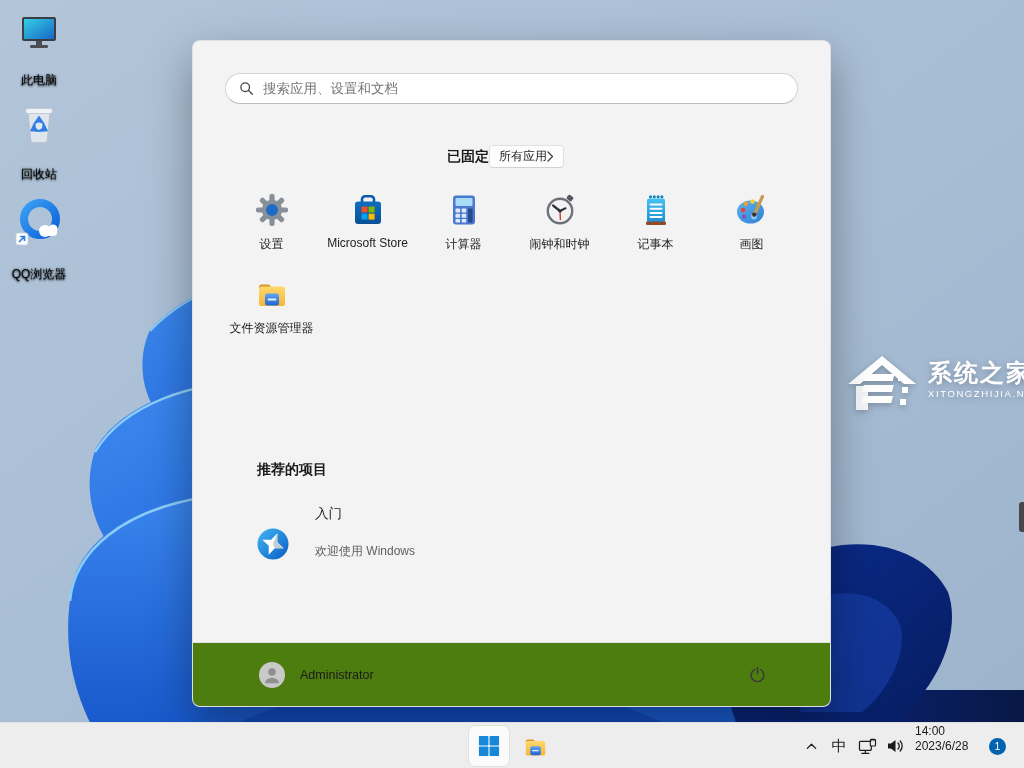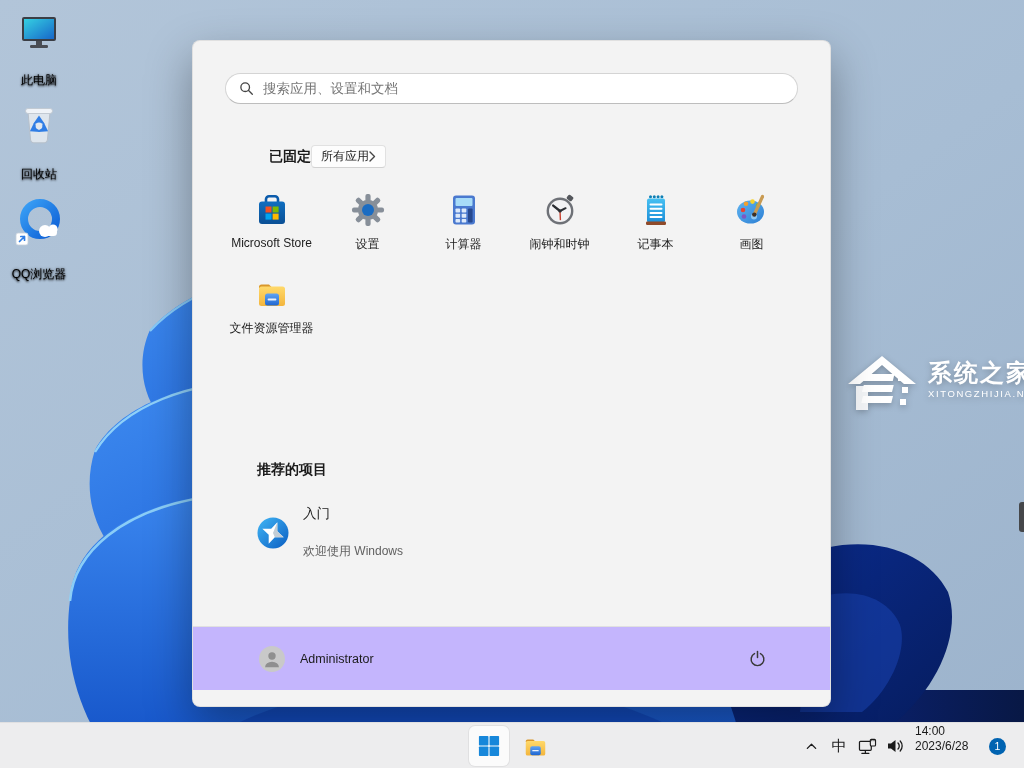--- a/index.html
+++ b/index.html
@@ -24,35 +24,35 @@
   .edge-handle { position:absolute; right:0; top:502px; width:5px; height:30px; background:#45474a; border-radius:3px 0 0 3px; z-index:4; }
 
   
   .start-menu { position:absolute; left:192px; top:40px; width:639px; height:667px; background:#f3f3f3; border:1px solid rgba(0,0,0,.08); border-radius:8px; box-shadow:0 18px 45px rgba(0,0,0,.35); z-index:5; overflow:hidden; }
   .search-wrap { padding:32px 32px 0 32px; position:relative; }
   .search-box { position:relative; }
   .search-input { width:100%; height:31px; border:1px solid #d4d4d4; border-bottom-color:#bdbdbd; border-radius:16px; background:#fff; padding:0 14px 0 37px; font-size:13.5px; color:#1b1b1b; outline:none; font-family:inherit; }
   .search-input::placeholder { color:#767676; }
   .search-glyph { position:absolute; left:14px; top:8px; }
 
-  .pinned-header { margin:41px 64px 0 76px; display:flex; align-items:center; justify-content:flex-start; }
+  .pinned-header { margin:41px 64px 0 52px; display:flex; align-items:center; justify-content:center; }
   .section-title { font-size:14px; font-weight:bold; color:#1a1a1a; }
   .all-apps-btn { display:flex; align-items:center; gap:0; background:#fdfdfd; border:1px solid #e1e1e1; border-bottom-color:#d2d2d2; border-radius:4px; height:23px; padding:0 9px; font-size:12px; color:#1b1b1b; cursor:pointer; font-family:inherit; }
 
   .app-grid { width:576px; margin:20px auto 0 auto; display:flex; flex-wrap:wrap; }
   .app-tile { width:96px; height:84px; border-radius:4px; display:flex; flex-direction:column; align-items:center; padding-top:4px; cursor:pointer; }
   .app-label { margin-top:8px; font-size:12px; color:#1c1c1c; white-space:nowrap; }
 
   .rec-header { margin:104px 64px 0 64px; }
-  .rec-item { margin:20px 32px 0 32px; padding:6px 0 6px 32px; display:flex; align-items:center; border-radius:4px; cursor:pointer; }
+  .rec-item { margin:20px 32px 0 32px; padding:6px 0 6px 32px; display:flex; align-items:flex-end; border-radius:4px; cursor:pointer;gap:12px; }
   .rec-texts { margin-left:14px; }
   .rec-title { font-size:13.5px; color:#1b1b1b; }
   .rec-sub { font-size:12px; color:#606060; margin-top:20px; }
 
-  .menu-footer { position:absolute; left:0; right:0; bottom:16px; height:64px; background:#c4b5fd; border-top:1px solid #e0e0e0; display:flex; align-items:center; padding:0 56px 0 66px; }
+  .menu-footer { position:absolute; left:0; right:0; bottom:0; height:64px; background:#4d7c0f; border-top:1px solid #e0e0e0; display:flex; align-items:center; padding:0 56px 0 66px; }
   .user-chip { display:flex; align-items:center; gap:15px; padding:6px 10px 6px 0; border-radius:4px; cursor:pointer; }
   .user-name { font-size:12.5px; color:#1b1b1b; }
   .avatar { width:26px; height:26px; border-radius:50%; background:#c9c9c9; overflow:hidden; position:relative; }
   .power-btn { margin-left:auto; width:34px; height:34px; border:none; background:transparent; border-radius:4px; display:flex; align-items:center; justify-content:center; cursor:pointer; }
 
   
   .taskbar { position:absolute; left:0; right:0; bottom:0; height:46px; background:#ededee; border-top:1px solid rgba(0,0,0,.05); z-index:6; }
   .tb-center { position:absolute; left:50%; top:3px; transform:translateX(-50%); display:flex; gap:6px; }
   .tb-btn { width:40px; height:40px; border:none; background:transparent; border-radius:6px; display:flex; align-items:center; justify-content:center; cursor:pointer; }
   .tb-btn.active { background:#fbfbfb; box-shadow:0 0 0 1px rgba(0,0,0,.05); }
@@ -214,52 +214,52 @@
       <svg width="7" height="11" viewBox="0 0 7 11">
         <path d="M1 1 L5.5 5.5 L1 10" fill="none" stroke="#454545" stroke-width="1.4" stroke-linecap="round" stroke-linejoin="round"></path>
       </svg>
     </button>
   </div>
 
   <div class="app-grid">
 
     <div class="app-tile">
       <svg width="36" height="36" viewBox="0 0 36 36">
+        <g fill="#878f99">
+          <rect x="15.4" y="2" width="5.2" height="8" rx="2" transform="rotate(0 18 18)"></rect>
+          <rect x="15.4" y="2" width="5.2" height="8" rx="2" transform="rotate(45 18 18)"></rect>
+          <rect x="15.4" y="2" width="5.2" height="8" rx="2" transform="rotate(90 18 18)"></rect>
+          <rect x="15.4" y="2" width="5.2" height="8" rx="2" transform="rotate(135 18 18)"></rect>
+          <rect x="15.4" y="2" width="5.2" height="8" rx="2" transform="rotate(180 18 18)"></rect>
+          <rect x="15.4" y="2" width="5.2" height="8" rx="2" transform="rotate(225 18 18)"></rect>
+          <rect x="15.4" y="2" width="5.2" height="8" rx="2" transform="rotate(270 18 18)"></rect>
+          <rect x="15.4" y="2" width="5.2" height="8" rx="2" transform="rotate(315 18 18)"></rect>
+          <circle cx="18" cy="18" r="10.2"></circle>
+        </g>
+        <circle cx="18" cy="18" r="6" fill="#1b6cc2"></circle>
+      </svg>
+      <span class="app-label">设置</span>
+    </div>
+
+    <div class="app-tile">
+      <svg width="36" height="36" viewBox="0 0 36 36">
         <defs>
             <linearGradient id="g-store" x1="0" y1="0" x2="0" y2="1">
           <stop offset="0" stop-color="#0f6ec0"></stop>
               <stop offset="1" stop-color="#0a4f95"></stop>
             </linearGradient>
           </defs>
         <path d="M12 10 V7.2 a3 3 0 0 1 3-3 h6 a3 3 0 0 1 3 3 V10" fill="none" stroke="#0b5bab" stroke-width="2.6"></path>
         <rect x="5" y="9.5" width="26" height="22.5" rx="3" fill="url(#g-store)"></rect>
         <rect x="11.5" y="14.5" width="6" height="6" fill="#f25022"></rect>
         <rect x="18.6" y="14.5" width="6" height="6" fill="#7fba00"></rect>
         <rect x="11.5" y="21.6" width="6" height="6" fill="#00a4ef"></rect>
         <rect x="18.6" y="21.6" width="6" height="6" fill="#ffb900"></rect>
       </svg>
       <span class="app-label">Microsoft Store</span>
-    </div>
-
-    <div class="app-tile">
-      <svg width="36" height="36" viewBox="0 0 36 36">
-        <g fill="#878f99">
-          <rect x="15.4" y="2" width="5.2" height="8" rx="2" transform="rotate(0 18 18)"></rect>
-          <rect x="15.4" y="2" width="5.2" height="8" rx="2" transform="rotate(45 18 18)"></rect>
-          <rect x="15.4" y="2" width="5.2" height="8" rx="2" transform="rotate(90 18 18)"></rect>
-          <rect x="15.4" y="2" width="5.2" height="8" rx="2" transform="rotate(135 18 18)"></rect>
-          <rect x="15.4" y="2" width="5.2" height="8" rx="2" transform="rotate(180 18 18)"></rect>
-          <rect x="15.4" y="2" width="5.2" height="8" rx="2" transform="rotate(225 18 18)"></rect>
-          <rect x="15.4" y="2" width="5.2" height="8" rx="2" transform="rotate(270 18 18)"></rect>
-          <rect x="15.4" y="2" width="5.2" height="8" rx="2" transform="rotate(315 18 18)"></rect>
-          <circle cx="18" cy="18" r="10.2"></circle>
-        </g>
-        <circle cx="18" cy="18" r="6" fill="#1b6cc2"></circle>
-      </svg>
-      <span class="app-label">设置</span>
     </div>
 
     <div class="app-tile">
       <svg width="36" height="36" viewBox="0 0 36 36">
         <rect x="7" y="3.5" width="22" height="29" rx="3" fill="#4a79cf"></rect>
         <rect x="9.5" y="6" width="17" height="8" rx="1" fill="#a8dcf8"></rect>
         <g fill="#dce9fa">
           <rect x="9.5" y="16.5" width="4.6" height="4" rx="0.8"></rect>
             <rect x="15.7" y="16.5" width="4.6" height="4" rx="0.8"></rect>
           <rect x="9.5" y="21.8" width="4.6" height="4" rx="0.8"></rect>

